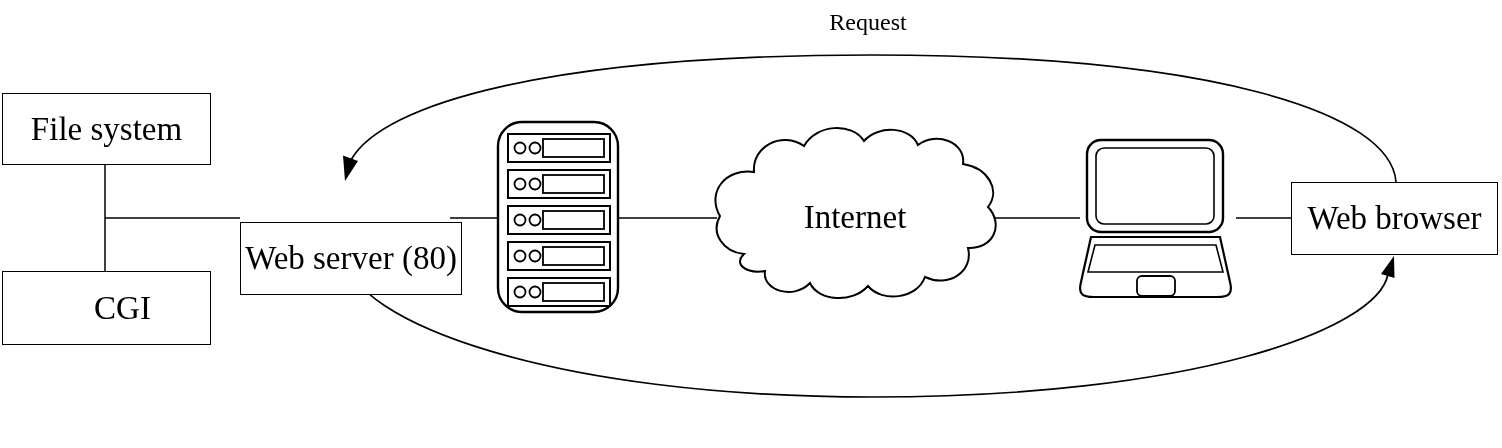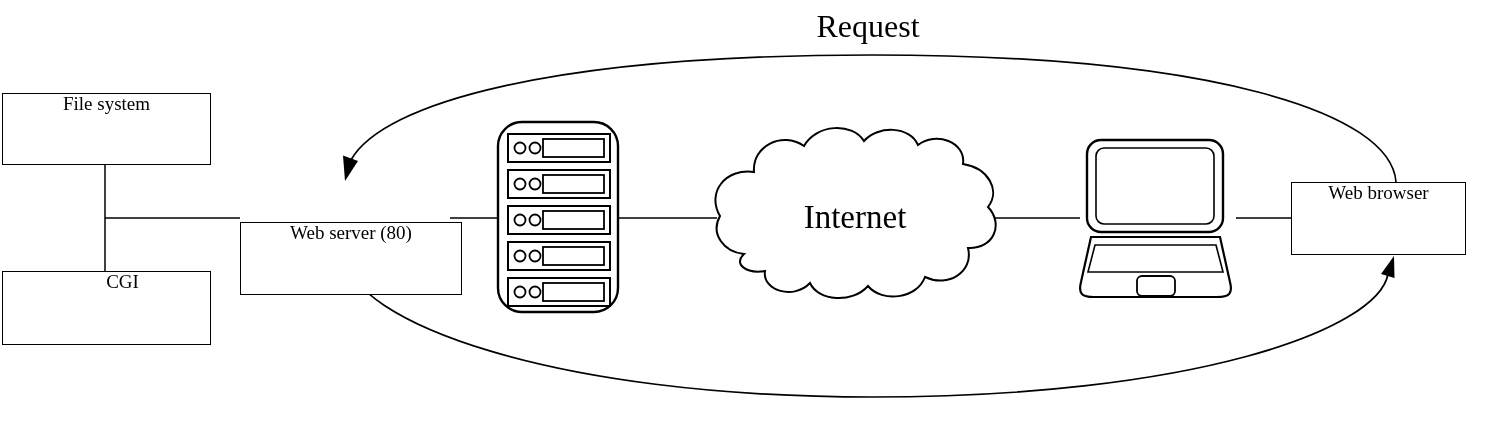--- a/index.html
+++ b/index.html
@@ -22,34 +22,34 @@
     top: 0;
     width: 1502px;
     height: 448px;
   }
   .node {
     position: absolute;
     box-sizing: border-box;
     border: 1.6px solid #000000;
     background: #ffffff;
     display: flex;
-    align-items: flex-start;
+    align-items: center;
     justify-content: center;
-    font-size: 19px;
+    font-size: 33px;
     line-height: 1;
     white-space: nowrap;
   }
   .node-file-system { left: 2px;    top: 93px;  width: 209px; height: 72px; }
   .node-cgi         { left: 2px;    top: 271px; width: 209px; height: 74px; padding-left: 32px; }
   .node-web-server  { left: 240px;  top: 182px; width: 222px; height: 73px; margin-top: 40px; }
-  .node-web-browser { left: 1291px; top: 182px; width: 175px; height: 73px; }
+  .node-web-browser { left: 1291px; top: 182px; width: 207px; height: 73px; }
   .flow-label {
     position: absolute;
     transform: translateX(-50%);
-    font-size: 32px;
+    font-size: 24px;
     line-height: 1;
     white-space: nowrap;
   }
   .label-request  { left: 868px; top: 10px;  }
   .label-response { left: 868px; top: 406px; }
   .label-internet {
     position: absolute;
     transform: translateX(-50%);
     left: 855px;
     top: 201px;

